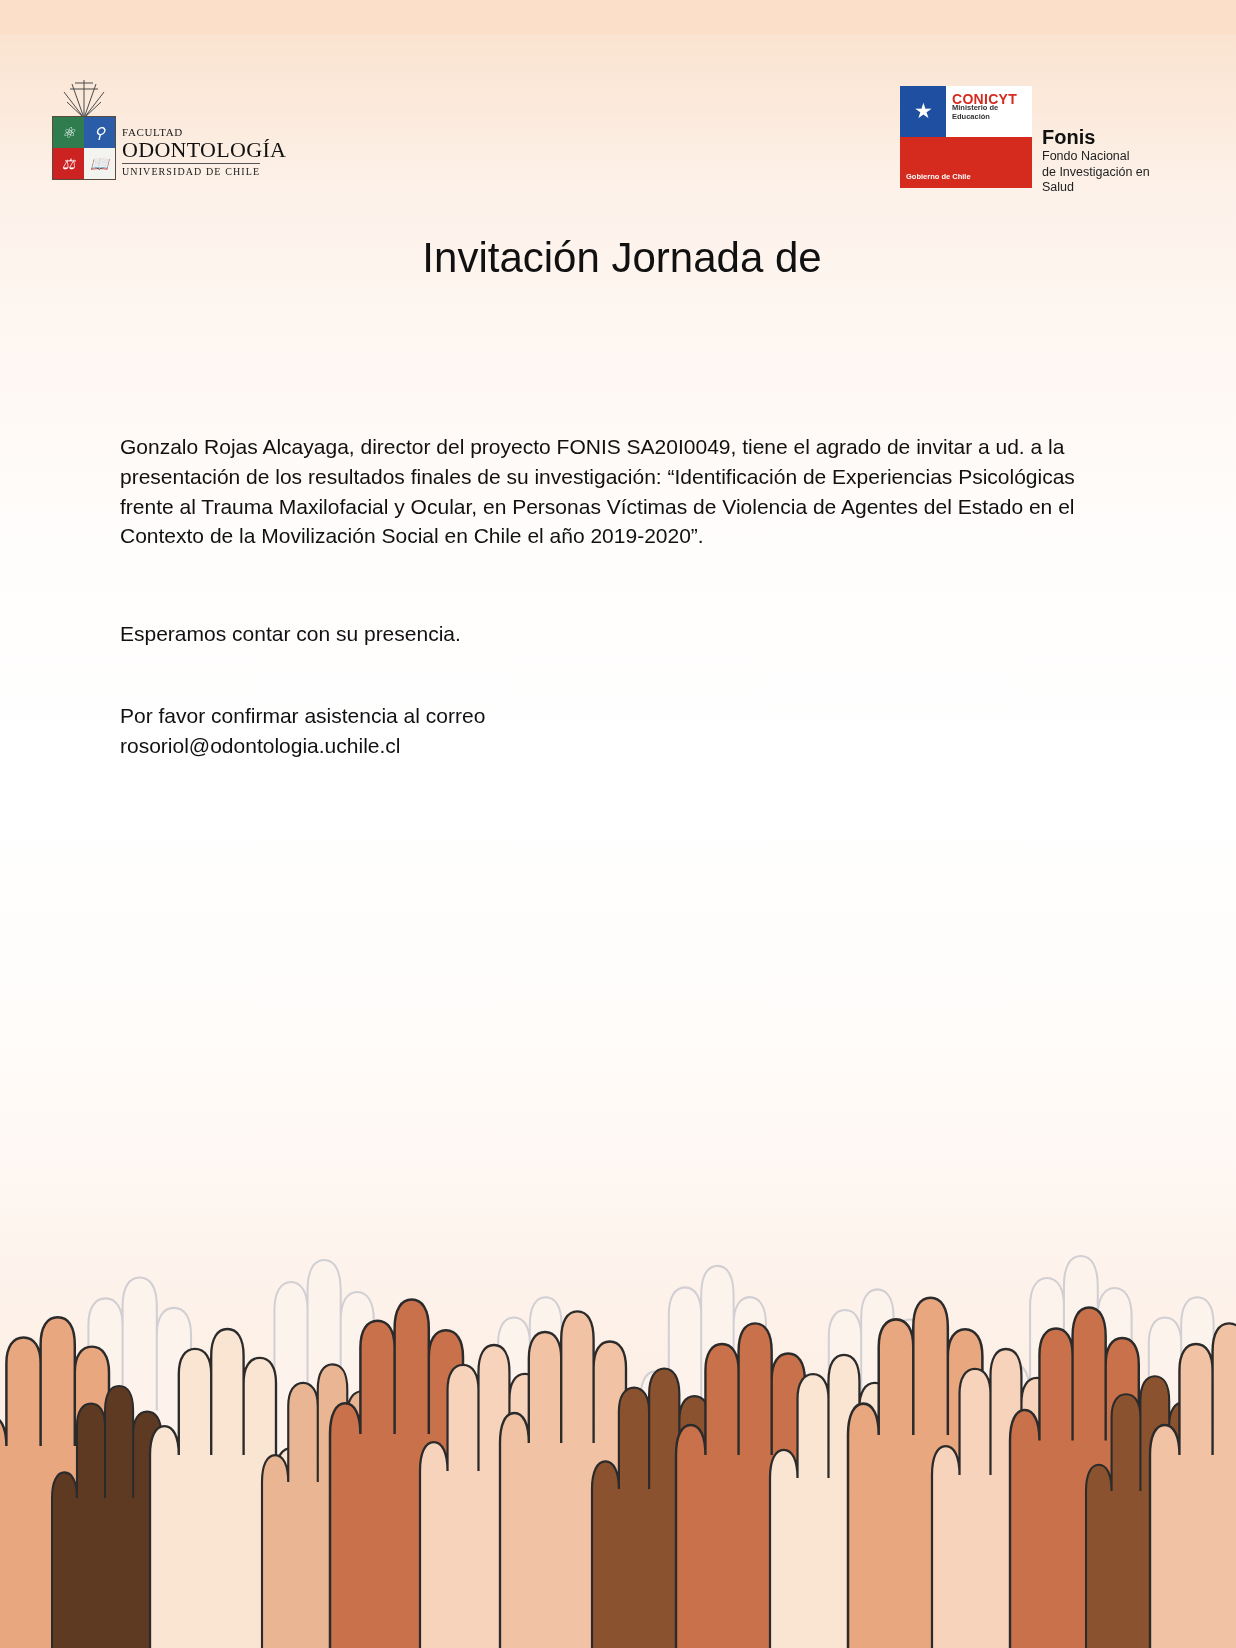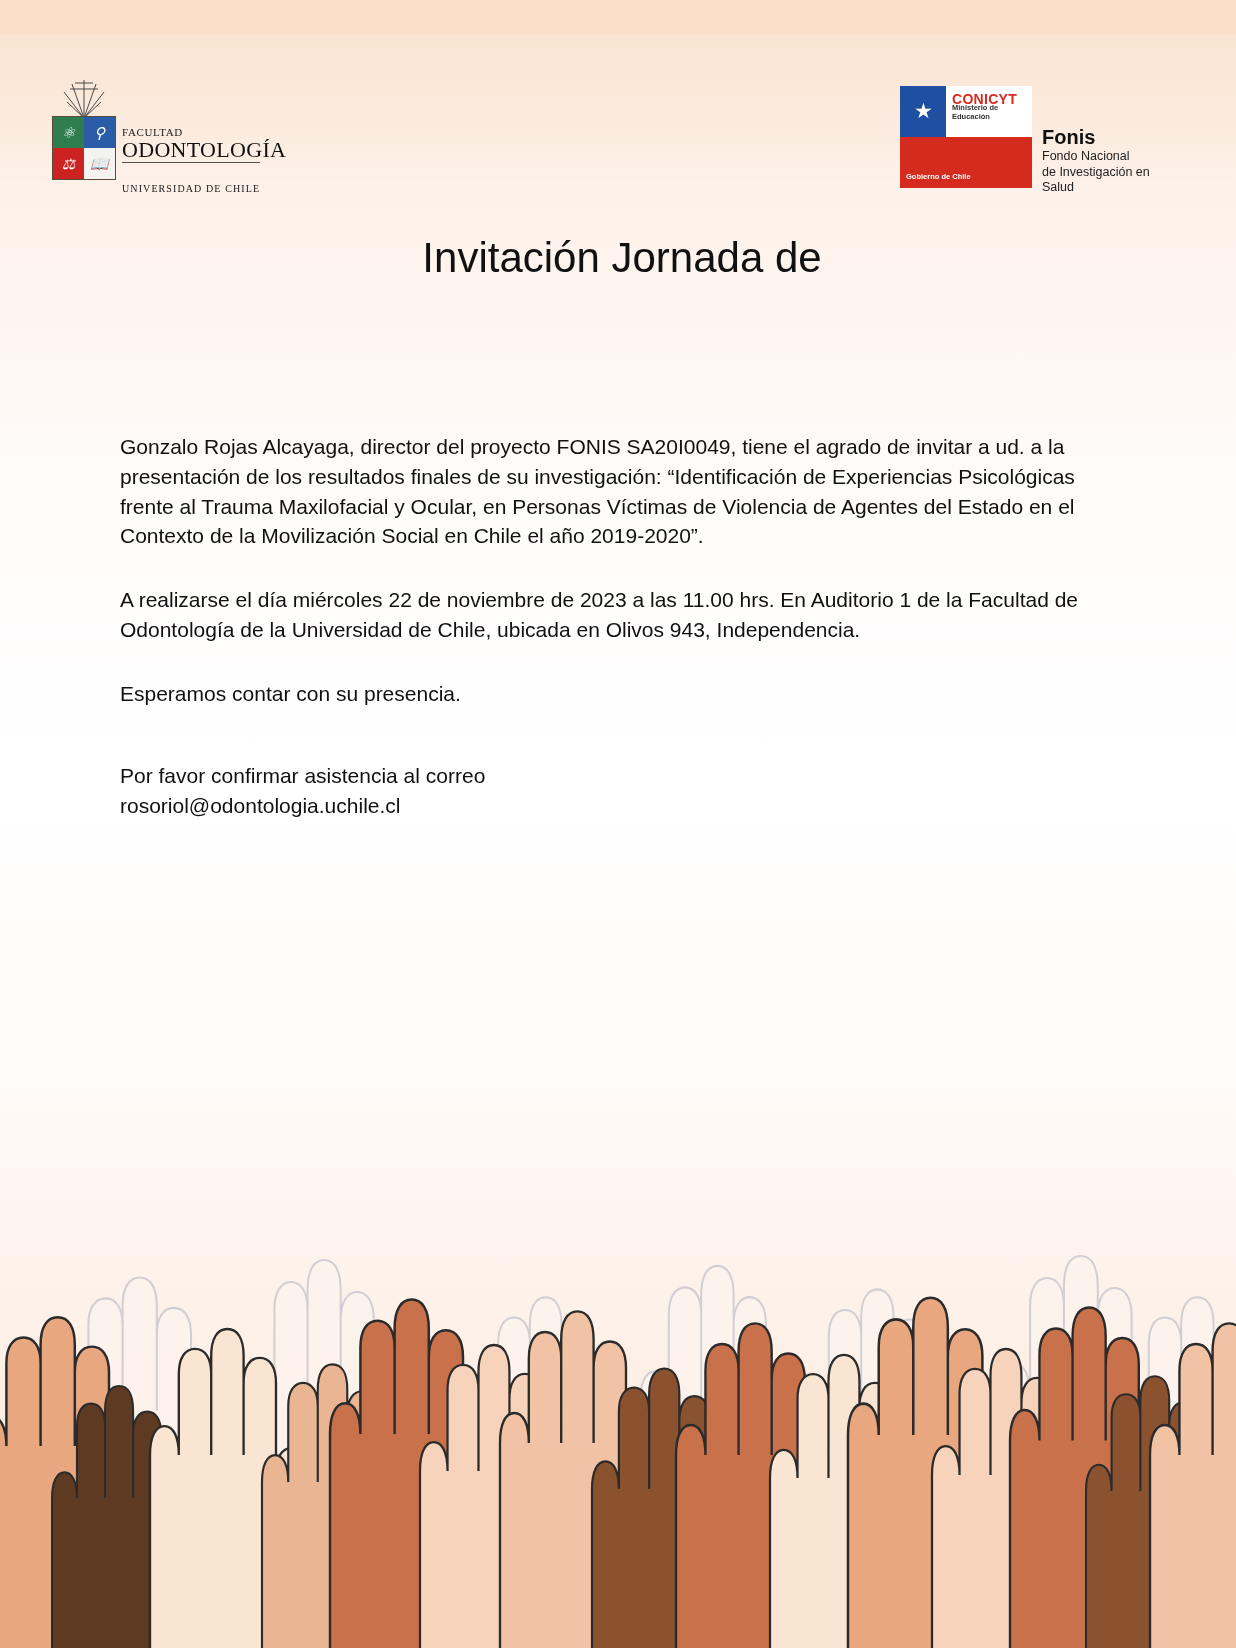--- a/index.html
+++ b/index.html
@@ -87,21 +87,21 @@
     color: #111;
     font-family: "Liberation Serif", serif;
     line-height: 1.05;
   }
   .odonto-text .l3 {
     font-size: 10px;
     letter-spacing: 1.1px;
     color: #1a1a1a;
     font-family: "Liberation Serif", serif;
     border-top: 1px solid #555;
-    padding-top: 20px;
+    padding-top: 2px;
     margin-top: 1px;
     display: inline-block;
   }
   .logo-fonis {
     position: absolute;
     left: 900px;
     top: 86px;
     width: 270px;
     height: 110px;
   }
@@ -276,21 +276,20 @@
     </div>
   </div>
 
   <div class="poster-title">
     <div>Invitación Jornada de</div>
   </div>
 
   <div class="body-block">
     <p>Gonzalo Rojas Alcayaga, director del  proyecto FONIS SA20I0049, tiene el agrado de invitar a ud. a la presentación de los resultados finales de su investigación: “Identificación de Experiencias Psicológicas frente al Trauma Maxilofacial y Ocular, en Personas Víctimas de Violencia de Agentes del Estado en el Contexto de la Movilización Social en Chile el año 2019-2020”.</p>
     <div class="gap-lg"></div>
-    <p>A realizarse el día miércoles 22 de noviembre de 2023  a las 11.00 hrs. En Auditorio 1 de la Facultad de Odontología de la Universidad de Chile, ubicada en Olivos 943, Independencia.</p>
     <div class="gap-lg"></div>
     <p>Esperamos contar con su presencia.</p>
     <div class="gap-xl"></div>
     <p>Por favor confirmar asistencia al correo</p>
     <p>rosoriol@odontologia.uchile.cl</p>
   </div>
 
   <div class="hands">
     <svg viewBox="0 0 1236 420" preserveAspectRatio="none" aria-hidden="true">
       <defs>

